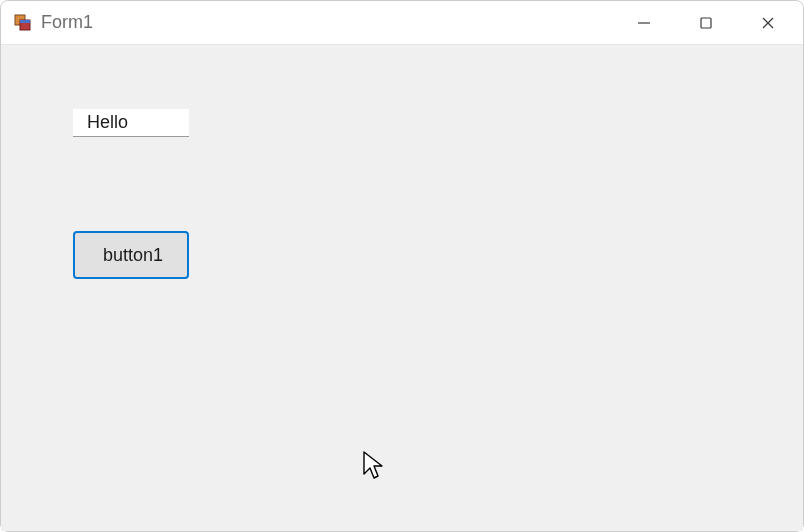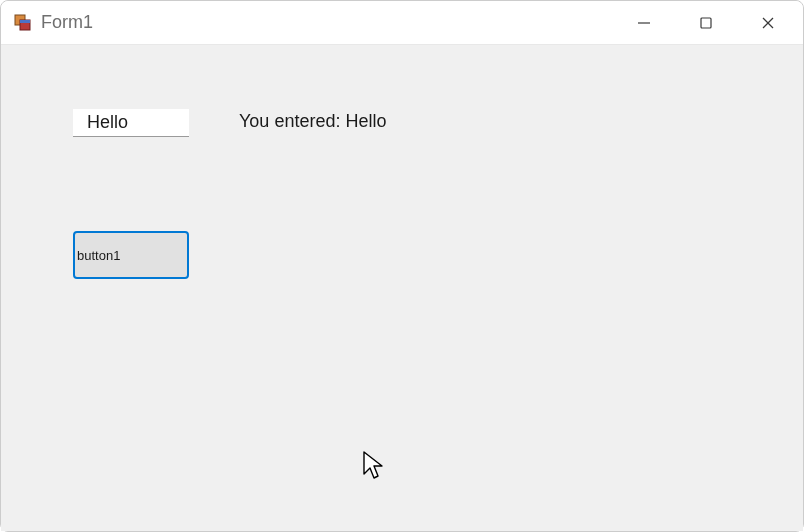--- a/index.html
+++ b/index.html
@@ -92,24 +92,24 @@
     .button1 {
       position: absolute;
       left: 72px;
       top: 186px;
       width: 116px;
       height: 48px;
       background: #e1e1e1;
       border: 2px solid #0078d4;
       border-radius: 4px;
       font-family: inherit;
-      font-size: 13px;
+      font-size: 18px;
       color: #1a1a1a;
       text-align: left;
-      padding: 0 2px;
+      padding: 0 28px;
       cursor: pointer;
     }
     .cursor {
       position: absolute;
       left: 361px;
       top: 405px;
       pointer-events: none;
     }
   </style>
 </head>
@@ -140,21 +140,20 @@
         <svg width="14" height="14" viewBox="0 0 14 14">
           <line x1="2" y1="2" x2="12" y2="12" stroke-width="1.2"></line>
           <line x1="12" y1="2" x2="2" y2="12" stroke-width="1.2"></line>
         </svg>
       </button>
     </div>
   </div>
 
   <div class="client-area">
     <input type="text" class="textbox" value="Hello" style="">
-    <div class="output-label">You entered: Hello</div>
     <button class="button1">button1</button>
 
     <span class="cursor">
       <svg width="24" height="32" viewBox="0 0 24 32">
         <path d="M2 2 L2 24 L8 18 L12 28 L16 26 L12 16 L20 16 Z" fill="#ffffff" stroke="#000000" stroke-width="1.4" stroke-linejoin="round"></path>
       </svg>
     </span>
   </div>
 </div>
 

